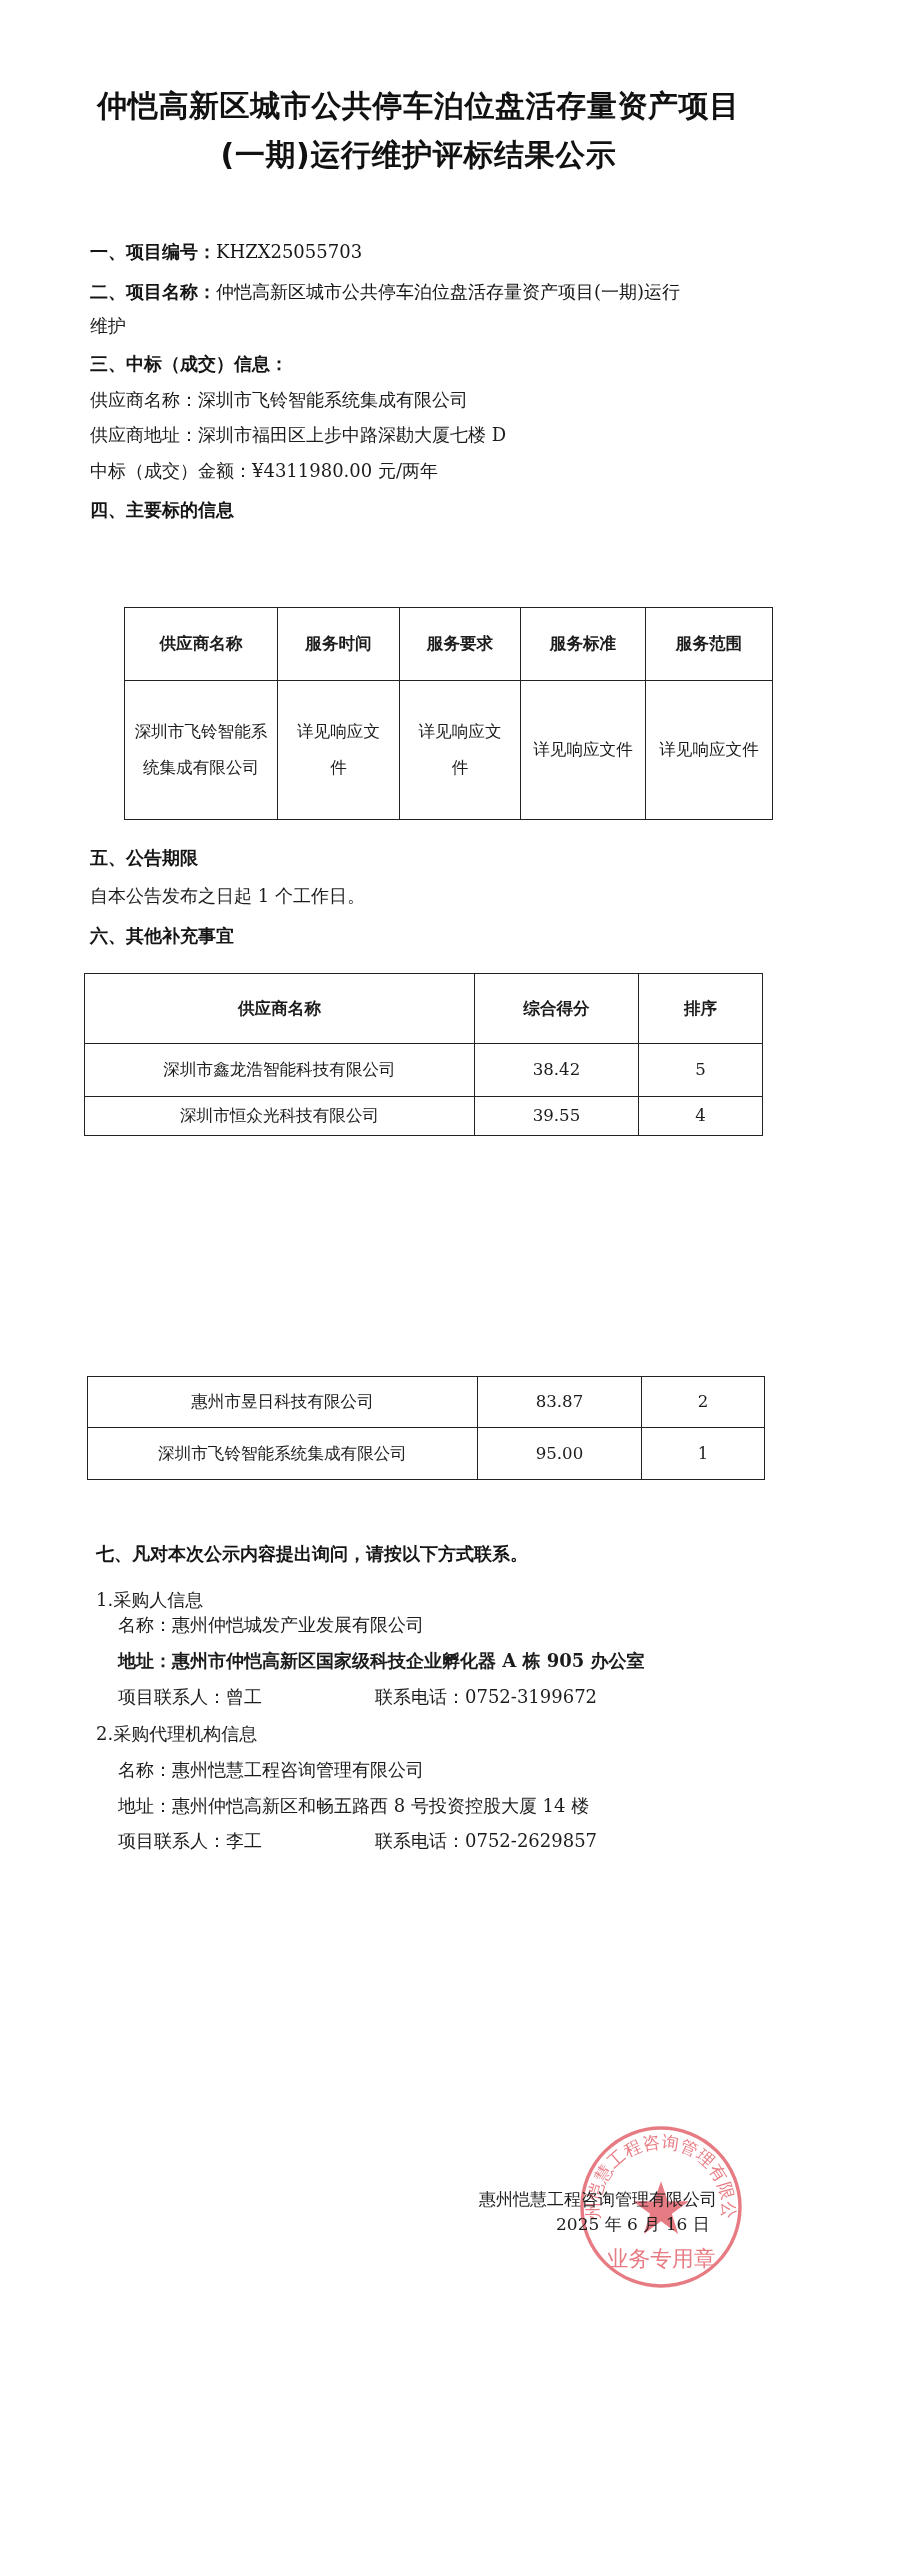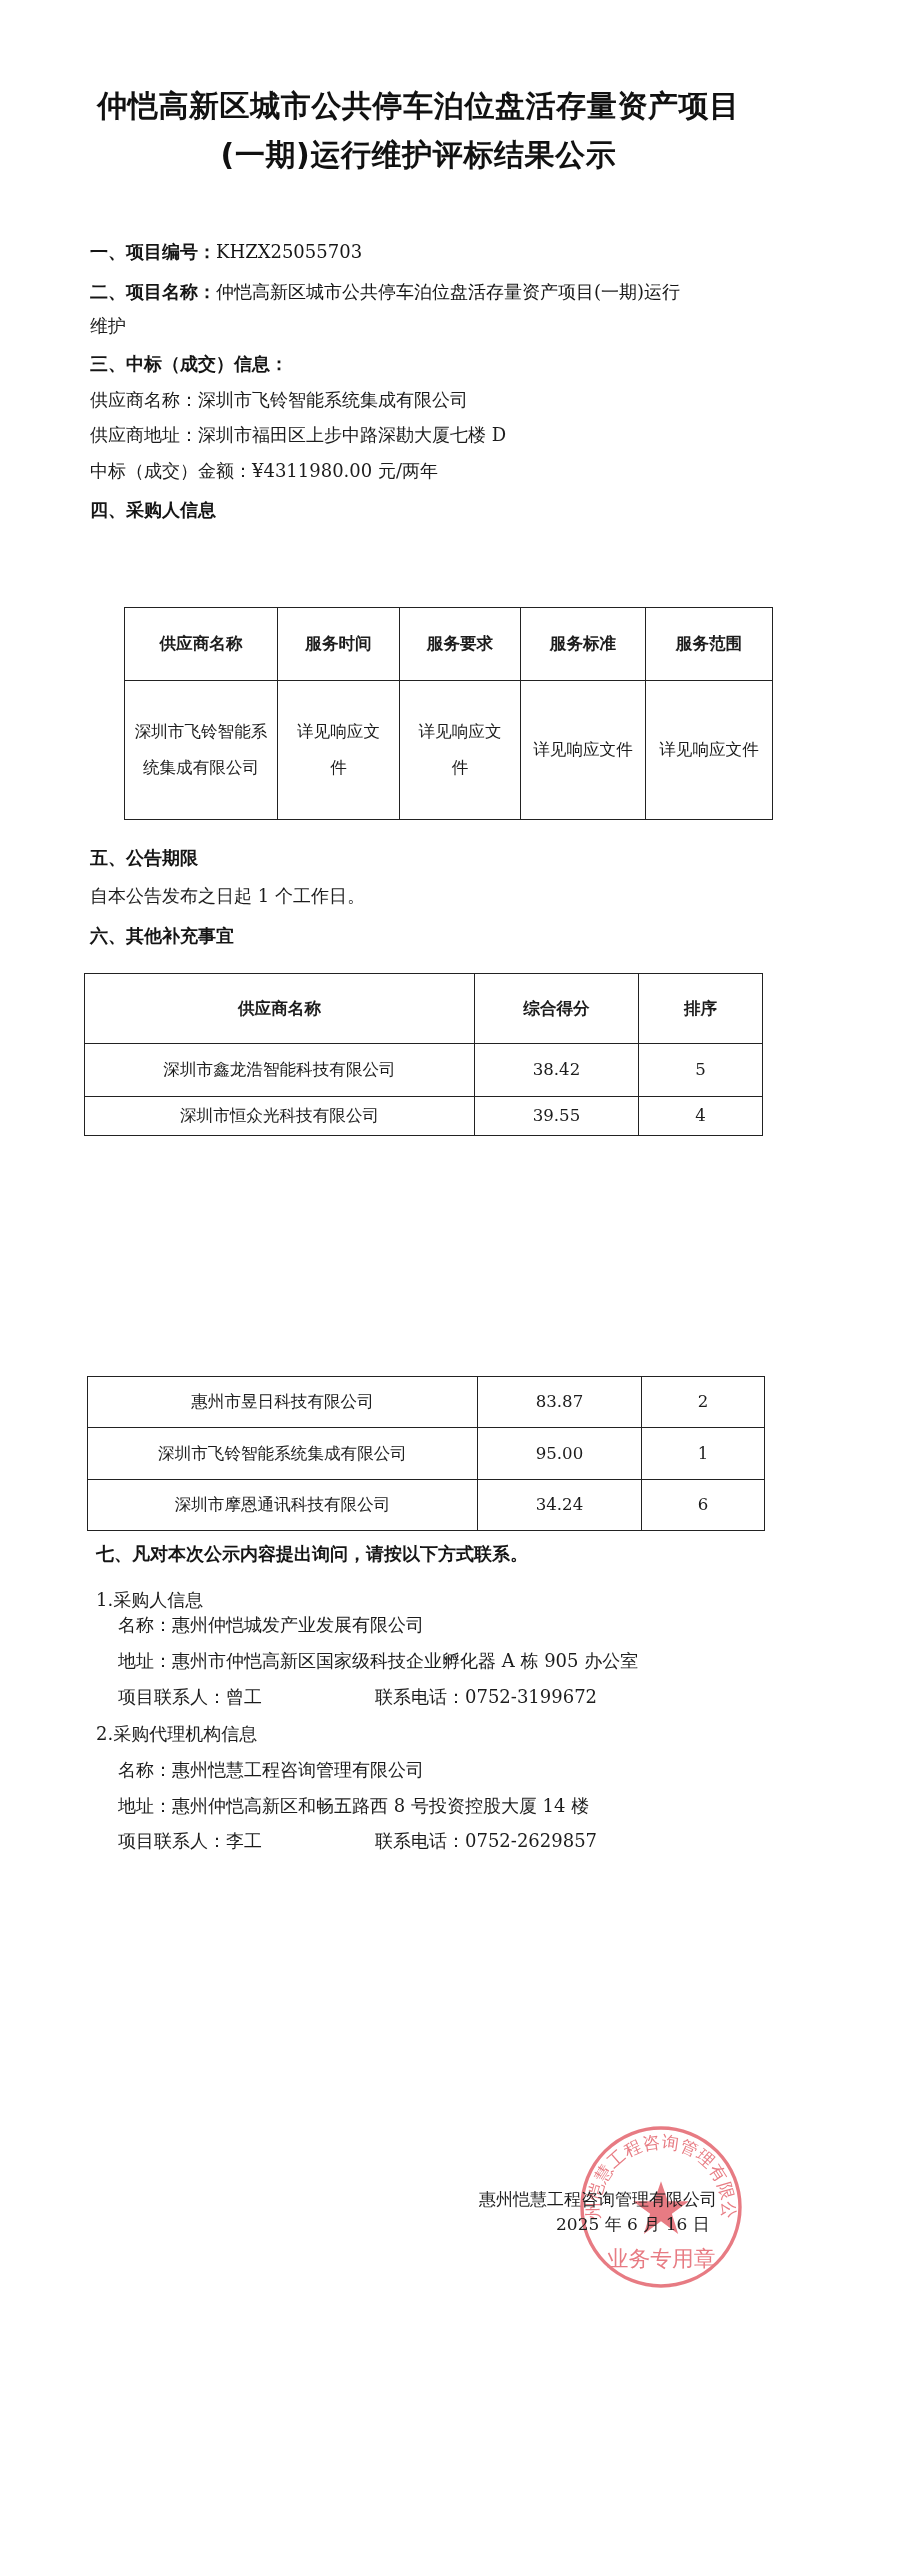--- a/index.html
+++ b/index.html
@@ -90,21 +90,21 @@
 <div class="abs heading" style="left:90px; top:280px;">
   <span>二、项目名称：</span><span class="val">仲恺高新区城市公共停车泊位盘活存量资产项目(一期)运行</span>
 </div>
 <div class="abs line" style="left:90px; top:314px;">维护</div>
 
 <div class="abs heading" style="left:90px; top:352px;">三、中标（成交）信息：</div>
 <div class="abs line" style="left:90px; top:388px;">供应商名称：深圳市飞铃智能系统集成有限公司</div>
 <div class="abs line" style="left:90px; top:423px;">供应商地址：深圳市福田区上步中路深勘大厦七楼 D</div>
 <div class="abs line" style="left:90px; top:459px;">中标（成交）金额：¥4311980.00 元/两年</div>
 
-<div class="abs heading" style="left:90px; top:498px;">四、采购人信息</div>
+<div class="abs heading" style="left:90px; top:498px;">四、主要标的信息</div>
 
 <table class="grid" style="left:124px; top:607px; width:647px;">
   <colgroup>
     <col style="width:153px">
       <col style="width:122px">
       <col style="width:121px">
       <col style="width:125px">
       <col style="width:127px">
   </colgroup>
   <tbody>
@@ -165,33 +165,28 @@
       <tr style="height:51px;">
     <td>惠州市昱日科技有限公司</td>
     <td>83.87</td>
     <td>2</td>
   </tr>
   <tr style="height:52px;">
     <td>深圳市飞铃智能系统集成有限公司</td>
     <td>95.00</td>
     <td>1</td>
   </tr>
-  <tr style="height:51px;">
-    <td>深圳市摩恩通讯科技有限公司</td>
-    <td>34.24</td>
-    <td>6</td>
-  </tr>
 </tbody>
   </table>
 
 <div class="abs heading" style="left:96px; top:1542px;">七、凡对本次公示内容提出询问，请按以下方式联系。</div>
 
 <div class="abs line" style="left:96px; top:1576px;margin-top:12px;">1.采购人信息</div>
 <div class="abs line" style="left:118px; top:1613px;">名称：惠州仲恺城发产业发展有限公司</div>
-<div class="abs line" style="left:118px; top:1649px;">地址：惠州市仲恺高新区国家级科技企业孵化器 A 栋 905 办公室</div>
+<div class="abs line" style="left:118px; top:1649px;font-weight:bold;">地址：惠州市仲恺高新区国家级科技企业孵化器 A 栋 905 办公室</div>
 <div class="abs line" style="left:118px; top:1685px;">项目联系人：曾工</div>
 <div class="abs line" style="left:375px; top:1685px;">联系电话：0752-3199672</div>
 
 <div class="abs line" style="left:96px; top:1722px;">2.采购代理机构信息</div>
 <div class="abs line" style="left:118px; top:1758px;">名称：惠州恺慧工程咨询管理有限公司</div>
 <div class="abs line" style="left:118px; top:1794px;">地址：惠州仲恺高新区和畅五路西 8 号投资控股大厦 14 楼</div>
 <div class="abs line" style="left:118px; top:1829px;">项目联系人：李工</div>
 <div class="abs line" style="left:375px; top:1829px;">联系电话：0752-2629857</div>
 
 <svg class="stamp" viewBox="0 0 290 290">

